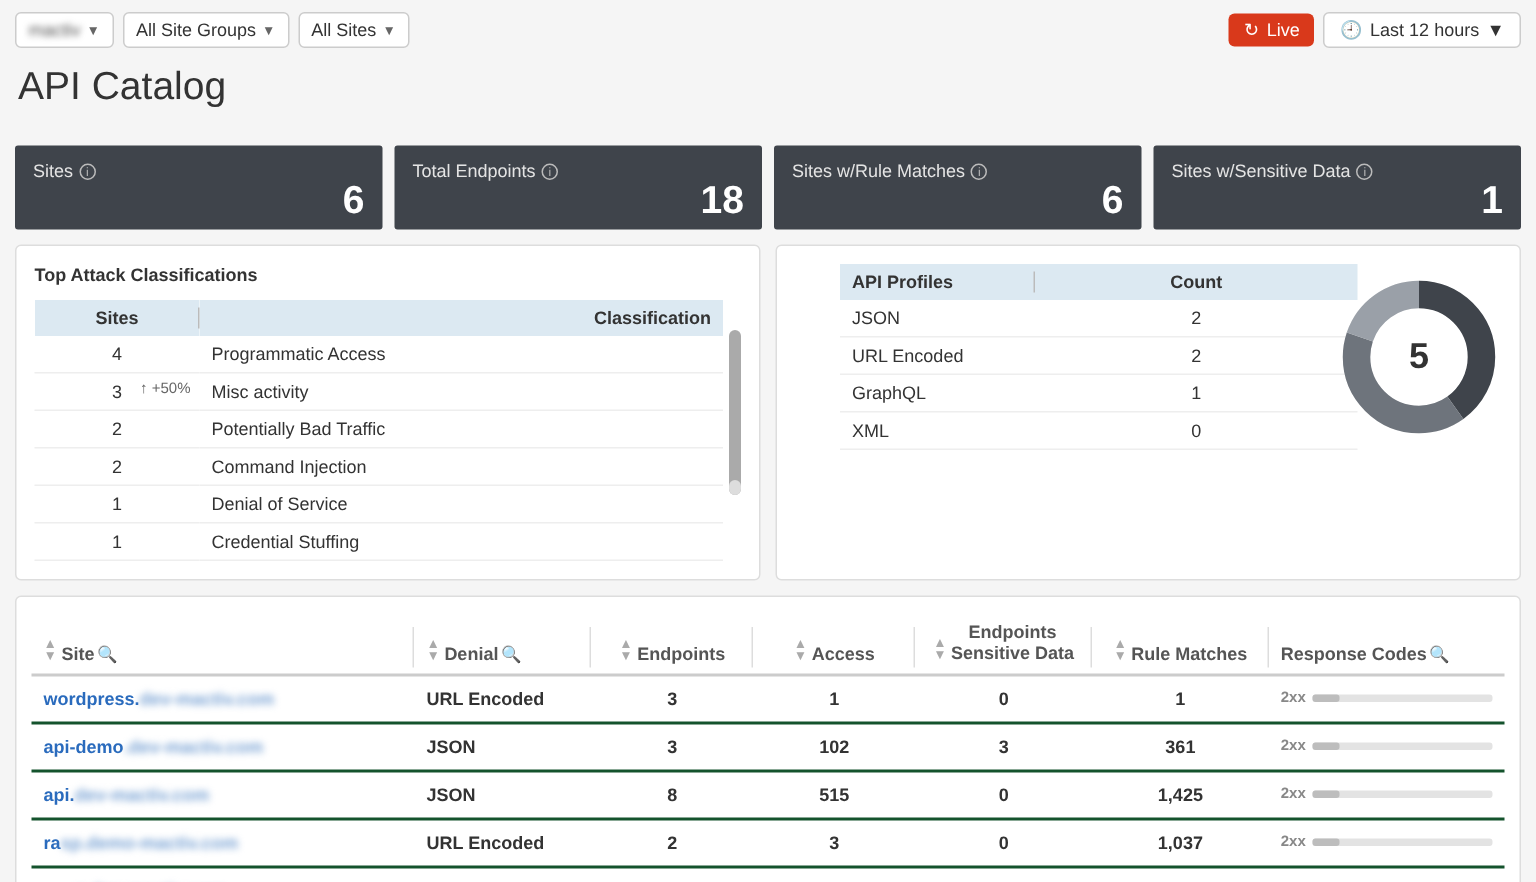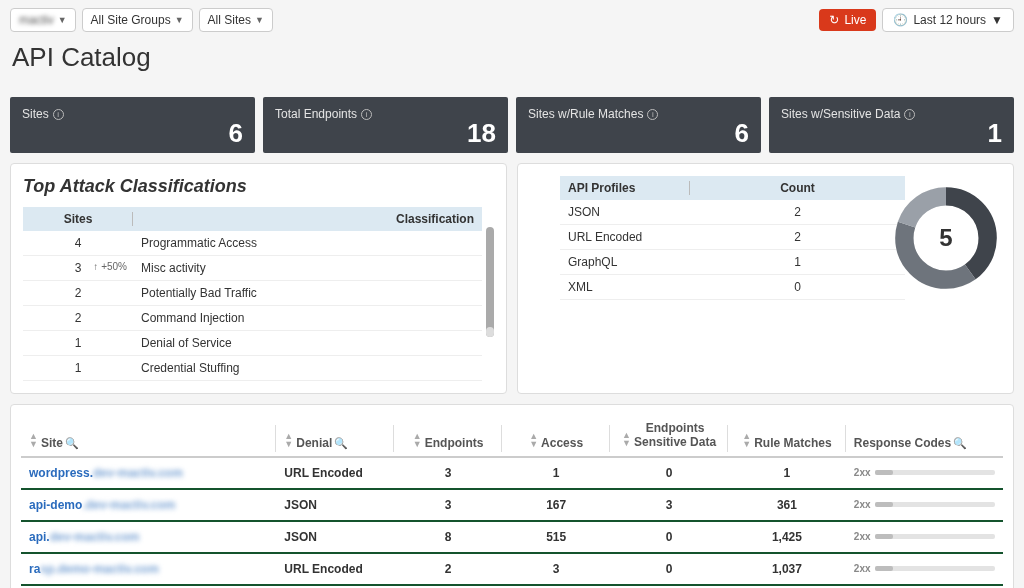--- a/index.html
+++ b/index.html
@@ -12,21 +12,21 @@
   .live-btn { background: #d9391b; color: #fff; border: none; border-radius: 4px; padding: 4px 10px; font-size: 12px; display: flex; align-items: center; gap: 5px; cursor: pointer; }
   .time-btn { border: 1px solid #ccc; background: #fff; border-radius: 4px; padding: 4px 10px; font-size: 12px; display: flex; align-items: center; gap: 5px; cursor: pointer; }
   .page-title { font-size: 26px; font-weight: normal; padding: 2px 12px 24px; }
   .cards-row { display: flex; gap: 8px; padding: 0 10px; }
   .stat-card { flex: 1; background: #3f444b; color: #fff; border-radius: 2px; padding: 10px 12px; position: relative; height: 56px; }
   .stat-card .label { font-size: 12px; color: #e4e4e4; display: flex; align-items: center; gap: 4px; }
   .stat-card .value { position: absolute; bottom: 4px; right: 12px; font-size: 26px; font-weight: bold; }
   .info-icon { width: 11px; height: 11px; border-radius: 50%; border: 1px solid #bbb; display: inline-flex; align-items: center; justify-content: center; font-size: 8px; color: #bbb; }
   .panels-row { display: flex; gap: 10px; padding: 10px; }
   .panel { flex: 1; background: #fff; border: 1px solid #ddd; border-radius: 4px; padding: 12px; }
-  .panel h3 { font-size: 18px; font-weight: bold; margin-bottom: 10px; font-style: italic; }
+  .panel h3 { font-size: 12px; font-weight: bold; margin-bottom: 10px; }
   .attack-body { display: flex; }
   .attack-table { flex: 1; }
   .attack-scroll { width: 8px; background: #aaa; border-radius: 4px; margin-left: 4px; height: 110px; align-self: flex-start; margin-top: 20px; position: relative; }
   .attack-scroll::after { content: ""; position: absolute; inset: 0; top: 100px; background: #ddd; border-radius: 4px; }
   .attack-table table { width: 100%; border-collapse: collapse; font-size: 12px; }
   .attack-table th { background: #dce9f2; font-weight: bold; padding: 5px 8px; position: relative; }
   .attack-table th:first-child { text-align: center; width: 110px; }
   .attack-table th:not(:last-child)::after { content: ""; position: absolute; right: 0; top: 20%; bottom: 20%; width: 1px; background: #bbb; }
   .attack-table th:last-child { text-align: right; }
   .attack-table td { border-bottom: 1px solid #eee; padding: 5px 8px; }
@@ -247,21 +247,21 @@
               <div class="bar">
                 <div class="fill"></div>
               </div>
             </div>
           </td>
         </tr>
         <tr>
     <td><a class="site-link">api-demo<span class="site-blur">.dev-mactiv.com</span></a></td>
     <td>JSON</td>
     <td class="num">3</td>
-    <td class="num">167</td>
+    <td class="num">102</td>
     <td class="num">3</td>
     <td class="num">361</td>
     <td>
             <div class="resp-bar">
               <span class="lbl">2xx</span>
               <div class="bar">
                 <div class="fill"></div>
               </div>
             </div>
           </td>

